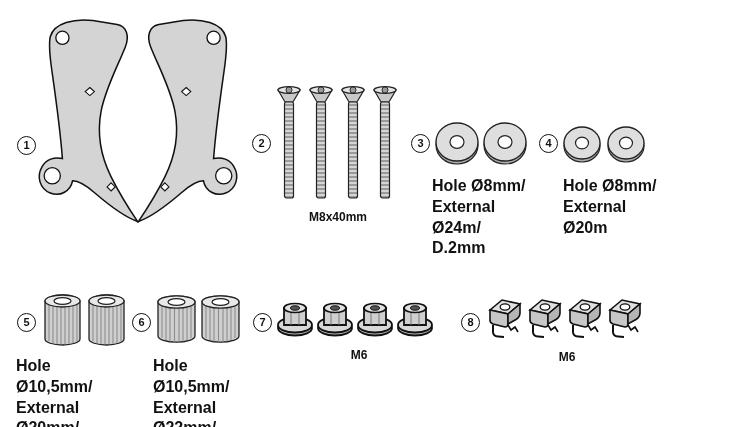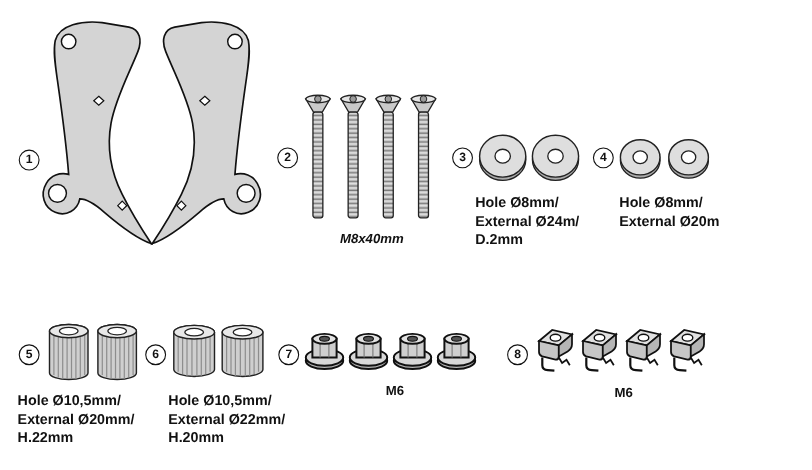--- a/index.html
+++ b/index.html
@@ -9,21 +9,21 @@
     overflow:hidden;
   }
   .badge {
     position:absolute; width:19px; height:19px; box-sizing:border-box;
     border:1.7px solid #111; border-radius:50%; background:#fff;
     display:flex; align-items:center; justify-content:center;
     font-size:11px; font-weight:bold; line-height:1;
   }
   .illus { position:absolute; }
   .part-label {
-    position:absolute; font-size:13px; font-weight:bold;
+    position:absolute; font-size:16px; font-weight:bold;
     line-height:1.3; white-space:pre-line; color:#111;
   }
   .part-label.center { text-align:center; font-size:12px; }
 </style>
 </head>
 <body>
 
 <div id="stage">
 
   <span class="badge" style="left:17px; top:136px;">1</span>
@@ -82,21 +82,21 @@
       <rect x="-4.5" y="18" width="9" height="96" rx="2" fill="url(#thr)" stroke="#222" stroke-width="1.2"></rect>
     </g>
     <g transform="translate(113,0)">
       <path d="M-11 6 L-4 18 L4 18 L11 6 Z" fill="#c9c9c9" stroke="#222" stroke-width="1.2"></path>
       <ellipse cx="0" cy="6" rx="11" ry="3.4" fill="#e4e4e4" stroke="#222" stroke-width="1.2"></ellipse>
       <circle cx="0" cy="6" r="3" fill="#9a9a9a" stroke="#222" stroke-width="0.9"></circle>
       <rect x="-4.5" y="18" width="9" height="96" rx="2" fill="url(#thr)" stroke="#222" stroke-width="1.2"></rect>
     </g>
   </svg>
 
-  <div class="part-label center" style="left:272px; top:210px; width:132px;font-style:italic;">M8x40mm</div>
+  <div class="part-label center" style="left:272px; top:210px; width:132px;">M8x40mm</div>
 
   <span class="badge" style="left:411px; top:134px;">3</span>
 
   <svg class="illus" style="left:434px; top:120px;" width="96" height="48" viewBox="0 0 96 48">
     <g>
       <ellipse cx="23" cy="25" rx="21" ry="19" fill="#ababab" stroke="#222" stroke-width="1.2"></ellipse>
       <ellipse cx="23" cy="22" rx="21" ry="19" fill="#dedede" stroke="#222" stroke-width="1.3"></ellipse>
       <ellipse cx="23" cy="22" rx="7" ry="6.3" fill="#fff" stroke="#222" stroke-width="1.2"></ellipse>
     </g>
     <g>

